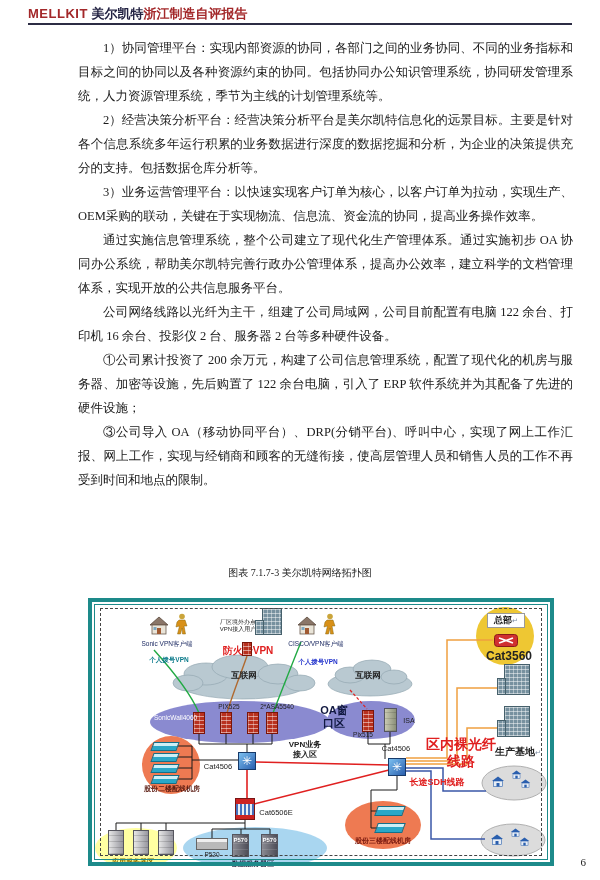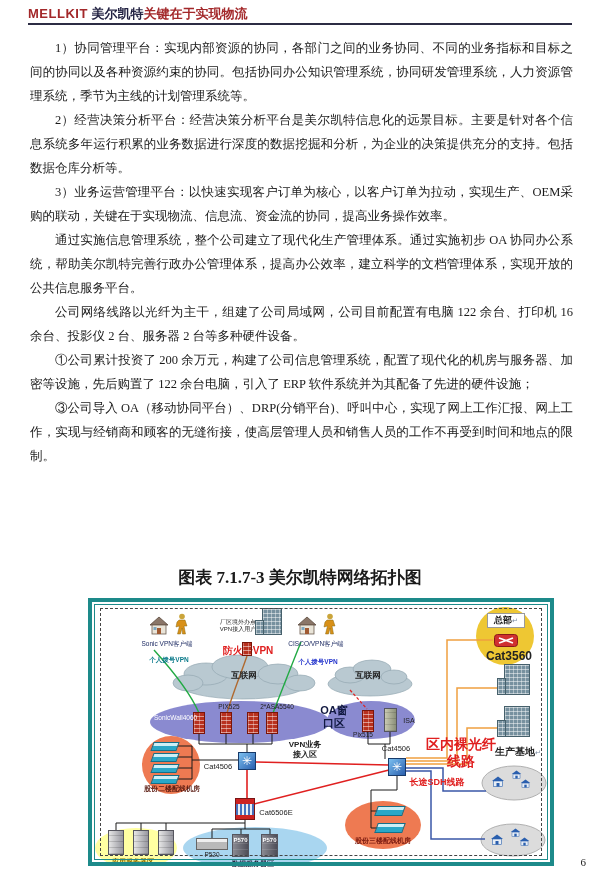--- a/index.html
+++ b/index.html
@@ -12,24 +12,24 @@
   
   .hdr { position:absolute; left:28px; top:5px; right:28px; height:19px;
          font-family:"Liberation Sans","DejaVu Sans",sans-serif; font-size:13px; font-weight:bold; }
   .hdr .brand { color:#a3282a; letter-spacing:.5px; }
   .hdr .t-dark { color:#232343; }
   .hdr .t-red { color:#a3282a; }
   .hdr-rule { position:absolute; left:28px; right:28px; top:23px; height:2px; background:#2c2c44; }
   
   .bodytext { position:absolute; left:30px; right:27px; top:36px;
               font-size:12.5px; line-height:24px; text-align:justify; }
-  .bodytext p { text-indent:2em; }
+  .bodytext p { text-indent:2em;margin-left:48px; }
   .bodytext p.h3 { font-weight:bold; text-indent:.5em; }
   .fig-caption { position:absolute; left:0; right:0; top:566px; text-align:center;
-                 font-weight:bold; font-size:17px; }
+                 font-weight:normal; font-size:10px; }
   .page-num { position:absolute; right:14px; top:856px; font-size:11px; color:#222; }
   
   .diagram { position:absolute; left:88px; top:598px; width:466px; height:268px; background:#fff; }
   .frame-outer { position:absolute; inset:0; border:4px solid #1d8a8a; pointer-events:none; }
   .frame-mid   { position:absolute; inset:6px; border:1px solid #1d8a8a; pointer-events:none; }
   .frame-dash  { position:absolute; inset:10px 12px; border:1px dashed #444; pointer-events:none; }
   .shapes { position:absolute; left:0; top:0; }
   .abs { position:absolute; }
   .lbl { position:absolute; font-family:"Liberation Sans","DejaVu Sans",sans-serif;
          font-size:6.5px; line-height:1.2; text-align:center; color:#16245e; white-space:normal; }
@@ -70,21 +70,21 @@
     font-family:"Liberation Sans","DejaVu Sans",sans-serif; font-size:9px; font-weight:bold; color:#111; }
   .pilcrow { color:#7a8aa0; font-weight:normal; font-size:7px; }
 </style>
 </head>
 <body>
 
 <div class="page">
 
   <div class="hdr">
     <span class="brand">MELLKIT</span>
-    <span class="t-dark">美尔凯特</span><span class="t-red">关键在于实现物流</span>
+    <span class="t-dark">美尔凯特</span><span class="t-red">浙江制造自评报告</span>
   </div>
   <div class="hdr-rule"></div>
 
   <div class="bodytext">
     <p>1）协同管理平台：实现内部资源的协同，各部门之间的业务协同、不同的业务指标和目标之间的协同以及各种资源约束的协同。包括协同办公知识管理系统，协同研发管理系统，人力资源管理系统，季节为主线的计划管理系统等。</p>
     <p>2）经营决策分析平台：经营决策分析平台是美尔凯特信息化的远景目标。主要是针对各个信息系统多年运行积累的业务数据进行深度的数据挖掘和分析，为企业的决策提供充分的支持。包括数据仓库分析等。</p>
     <p>3）业务运营管理平台：以快速实现客户订单为核心，以客户订单为拉动，实现生产、OEM采购的联动，关键在于实现物流、信息流、资金流的协同，提高业务操作效率。</p>
     <p>通过实施信息管理系统，整个公司建立了现代化生产管理体系。通过实施初步 OA 协同办公系统，帮助美尔凯特完善行政办公管理体系，提高办公效率，建立科学的文档管理体系，实现开放的公共信息服务平台。</p>
     <p>公司网络线路以光纤为主干，组建了公司局域网，公司目前配置有电脑 122 余台、打印机 16 余台、投影仪 2 台、服务器 2 台等多种硬件设备。</p>
     <p>①公司累计投资了 200 余万元，构建了公司信息管理系统，配置了现代化的机房与服务器、加密等设施，先后购置了 122 余台电脑，引入了 ERP 软件系统并为其配备了先进的硬件设施；</p>

